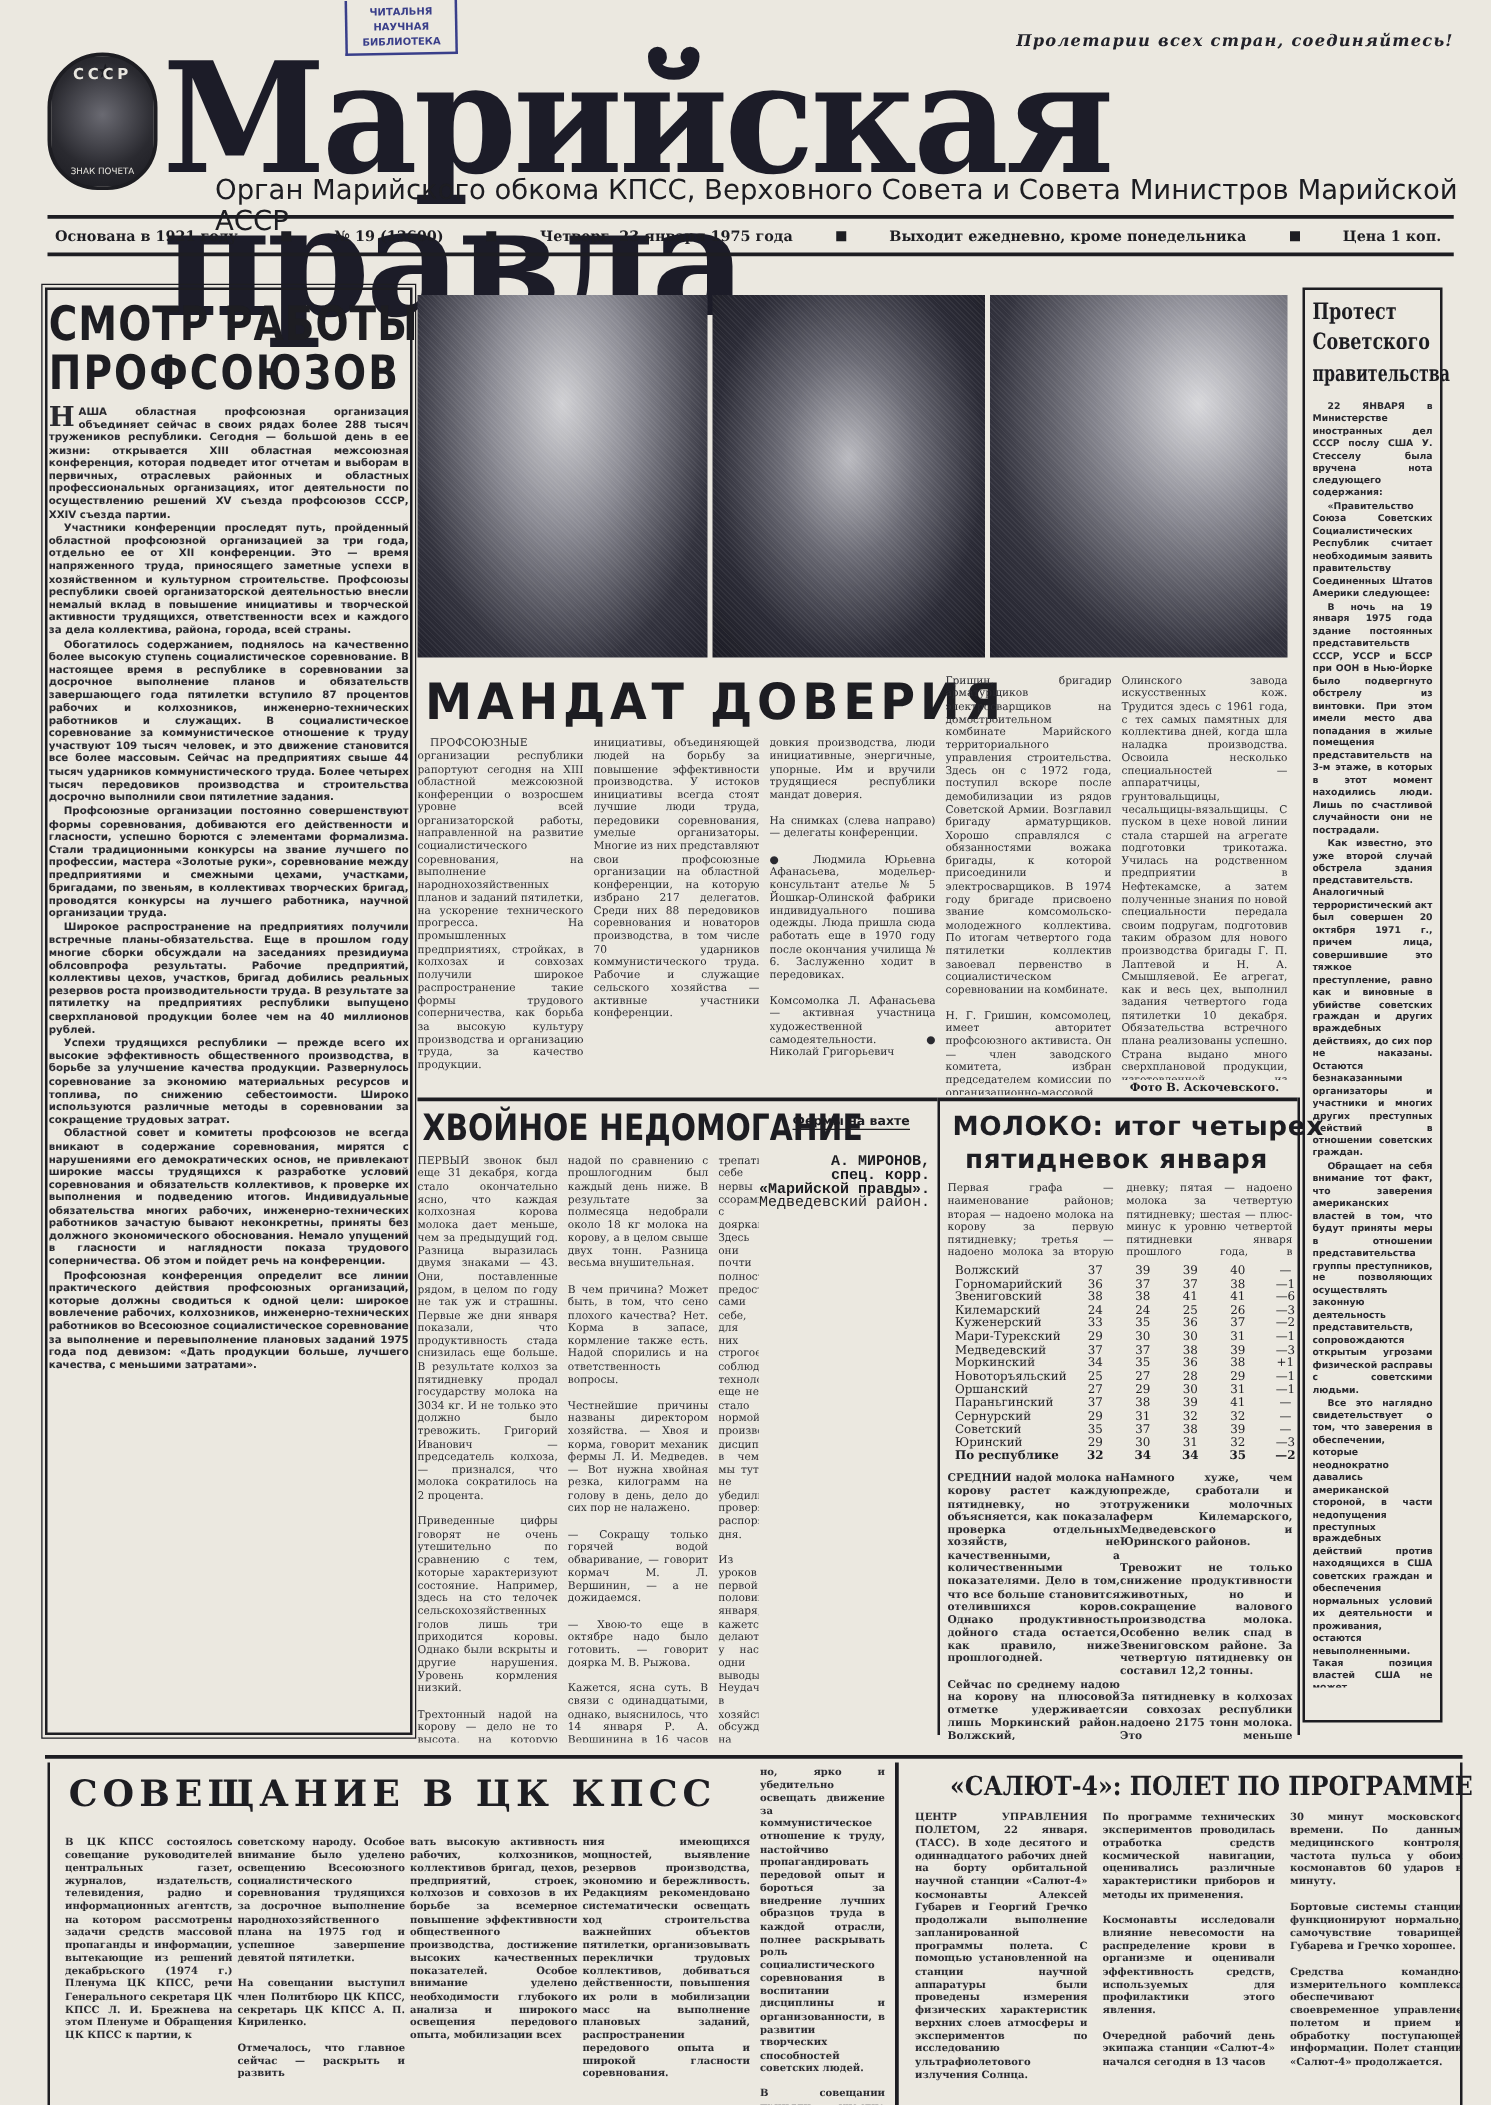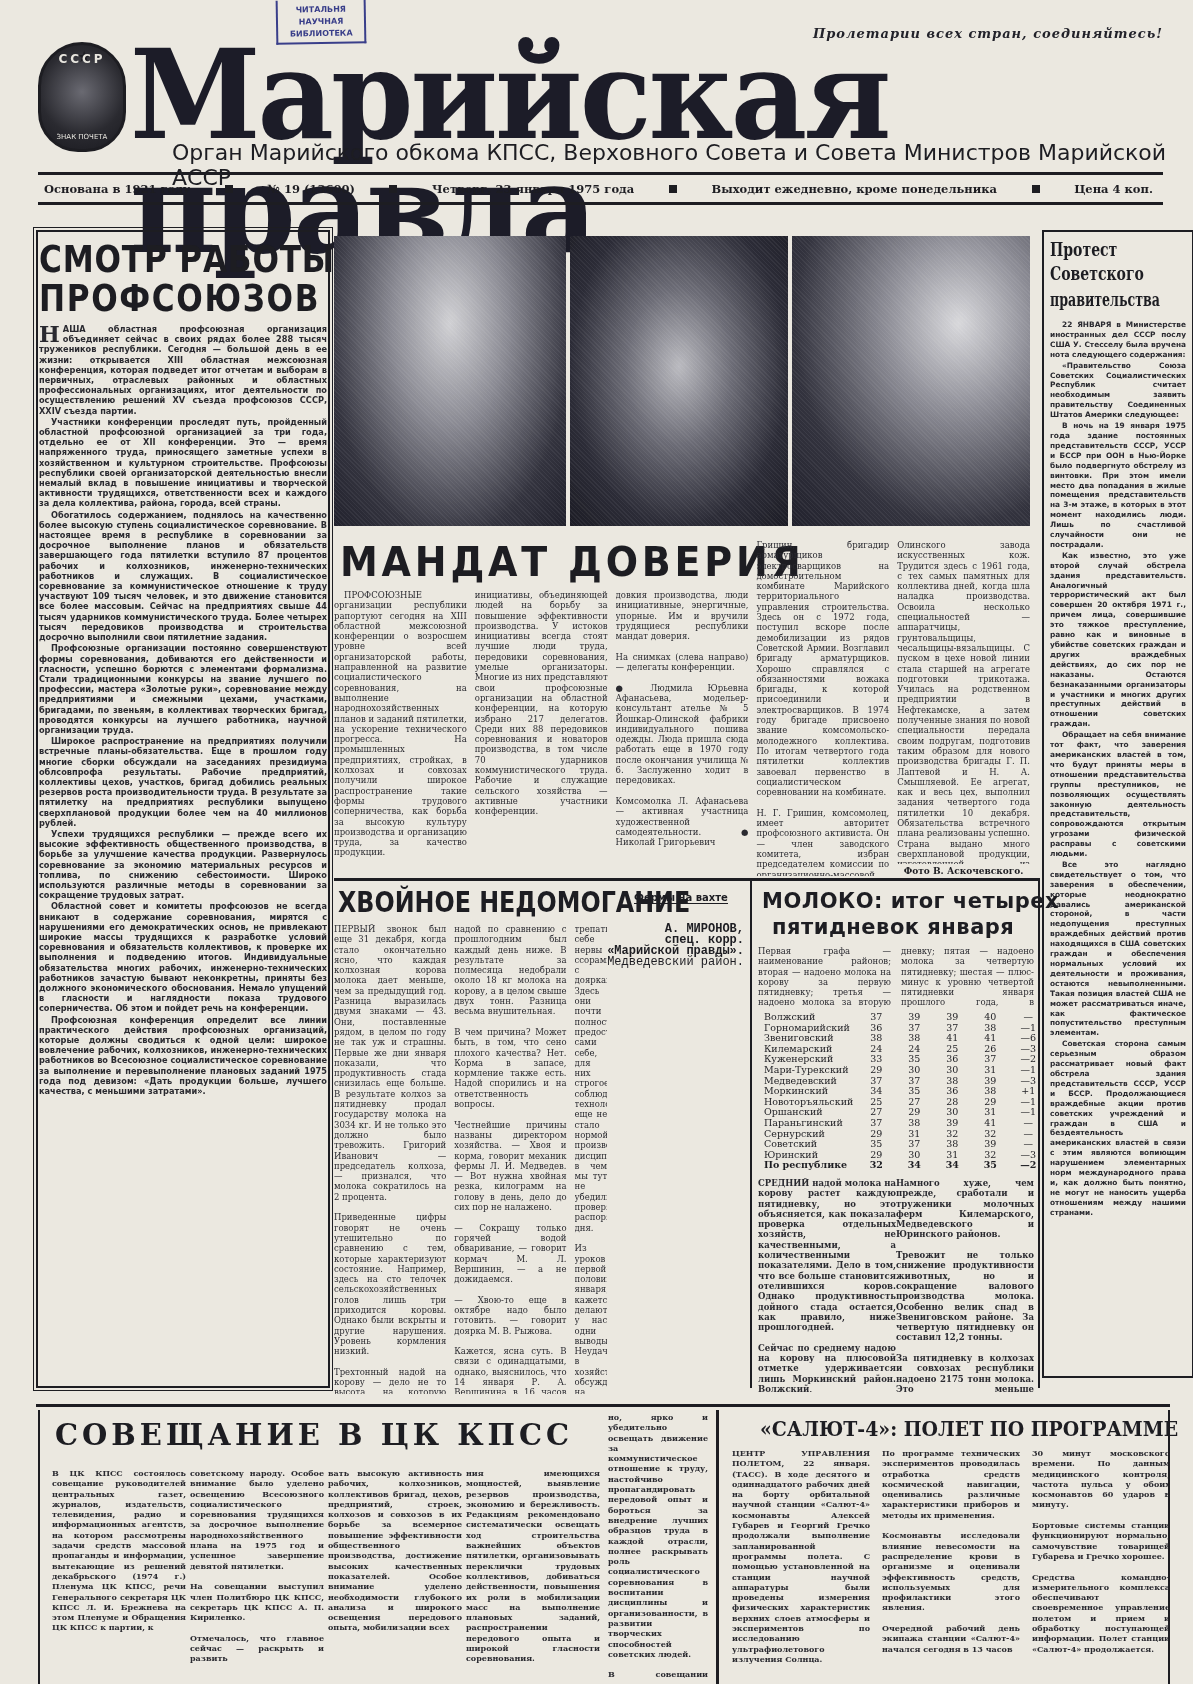--- a/index.html
+++ b/index.html
@@ -98,21 +98,21 @@
 <div class="abs rule" style="top:172px;"></div>
 <div class="abs infobar">
   <span>Основана в 1921 году</span>
   <span class="sq"></span>
   <span>№ 19 (13600)</span>
   <span class="sq"></span>
   <span>Четверг, 23 января 1975 года</span>
   <span class="sq"></span>
   <span>Выходит ежедневно, кроме понедельника</span>
   <span class="sq"></span>
-  <span>Цена 4 коп.</span>
+  <span>Цена 1 коп.</span>
 </div>
 <div class="abs rule" style="top:202px;"></div>
 
 <div class="abs box double" style="left:36px; top:230px; width:294px; height:1158px; padding:8px 1px;">
   <div class="hl-condensed" style="font-size:38px; line-height:38px; letter-spacing:1px; transform:scaleX(0.82); text-align:center; width:330px;">СМОТР РАБОТЫ</div>
   <div class="hl-condensed" style="font-size:38px; line-height:40px; letter-spacing:2px; transform:scaleX(0.82); width:330px;">ПРОФСОЮЗОВ</div>
   <div class="text" style="margin-top:6px; height:1060px; font-weight:bold; font-size:8.2px; line-height:10.2px;">
     <p style="text-indent:0"><span style="float:left; font-size:22px; line-height:20px; margin-right:3px; font-family:'DejaVu Serif',serif;">Н</span><span>АША областная профсоюзная организация объединяет сейчас в своих рядах более 288 тысяч тружеников республики. Сегодня — большой день в ее жизни: открывается XIII областная межсоюзная конференция, которая подведет итог отчетам и выборам в первичных, отраслевых районных и областных профессиональных организациях, итог деятельности по осуществлению решений XV съезда профсоюзов СССР, XXIV съезда партии.</span></p>
     <p>Участники конференции проследят путь, пройденный областной профсоюзной организацией за три года, отдельно ее от XII конференции. Это — время напряженного труда, приносящего заметные успехи в хозяйственном и культурном строительстве. Профсоюзы республики своей организаторской деятельностью внесли немалый вклад в повышение инициативы и творческой активности трудящихся, ответственности всех и каждого за дела коллектива, района, города, всей страны.</p>
     <p>Обогатилось содержанием, поднялось на качественно более высокую ступень социалистическое соревнование. В настоящее время в республике в соревновании за досрочное выполнение планов и обязательств завершающего года пятилетки вступило 87 процентов рабочих и колхозников, инженерно-технических работников и служащих. В социалистическое соревнование за коммунистическое отношение к труду участвуют 109 тысяч человек, и это движение становится все более массовым. Сейчас на предприятиях свыше 44 тысяч ударников коммунистического труда. Более четырех тысяч передовиков производства и строительства досрочно выполнили свои пятилетние задания.</p>
@@ -151,21 +151,21 @@
 
 ● Галина Константиновна Конашкова, рабочая Йошкар-</div>
   <div style="flex:1; margin-top:-50px; display:flex; flex-direction:column;">
     <div class="serif-text" style="flex:1; white-space:pre-line;">Олинского завода искусственных кож. Трудится здесь с 1961 года, с тех самых памятных для коллектива дней, когда шла наладка производства. Освоила несколько специальностей — аппаратчицы, грунтовальщицы, чесальщицы-вязальщицы. С пуском в цехе новой линии стала старшей на агрегате подготовки трикотажа. Училась на родственном предприятии в Нефтекамске, а затем полученные знания по новой специальности передала своим подругам, подготовив таким образом для нового производства бригады Г. П. Лаптевой и Н. А. Смышляевой. Ее агрегат, как и весь цех, выполнил задания четвертого года пятилетки 10 декабря. Обязательства встречного плана реализованы успешно. Страна выдано много сверхплановой продукции, изготовленной из сэкономленного сырья.
 
 Галина Константиновна в заводском комитете возглавляет комиссию по работе с детьми. Она является заседателем в народном суде.</div>
     <div style="text-align:center; font-weight:bold; font-size:9px; margin-top:2px;">Фото В. Аскочевского.</div>
   </div>
 </div>
 
-<div class="abs box" style="left:1042px; top:230px; width:152px; height:1148px; padding:6px 6px;">
+<div class="abs box" style="left:1042px; top:230px; width:112px; height:1148px; padding:6px 6px;">
   <div style="font-family:'DejaVu Serif',serif; font-weight:bold; font-size:18px; line-height:24px; transform:scaleX(0.78); transform-origin:left; white-space:nowrap;">Протест</div>
   <div style="font-family:'DejaVu Serif',serif; font-weight:bold; font-size:18px; line-height:24px; transform:scaleX(0.78); transform-origin:left; white-space:nowrap;">Советского</div>
   <div style="font-family:'DejaVu Serif',serif; font-weight:bold; font-size:18px; line-height:28px; transform:scaleX(0.7); transform-origin:left; white-space:nowrap;">правительства</div>
   <div class="text" style="margin-top:6px; height:1030px; font-size:7.4px; line-height:9.9px; font-weight:bold;">
     <p>22 ЯНВАРЯ в Министерстве иностранных дел СССР послу США У. Стесселу была вручена нота следующего содержания:</p>
     <p>«Правительство Союза Советских Социалистических Республик считает необходимым заявить правительству Соединенных Штатов Америки следующее:</p>
     <p>В ночь на 19 января 1975 года здание постоянных представительств СССР, УССР и БССР при ООН в Нью-Йорке было подвергнуто обстрелу из винтовки. При этом имели место два попадания в жилые помещения представительств на 3-м этаже, в которых в этот момент находились люди. Лишь по счастливой случайности они не пострадали.</p>
     <p>Как известно, это уже второй случай обстрела здания представительств. Аналогичный террористический акт был совершен 20 октября 1971 г., причем лица, совершившие это тяжкое преступление, равно как и виновные в убийстве советских граждан и других враждебных действиях, до сих пор не наказаны. Остаются безнаказанными организаторы и участники и многих других преступных действий в отношении советских граждан.</p>
     <p>Обращает на себя внимание тот факт, что заверения американских властей в том, что будут приняты меры в отношении представительства группы преступников, не позволяющих осуществлять законную деятельность представительств, сопровождаются открытым угрозами физической расправы с советскими людьми.</p>
     <p>Все это наглядно свидетельствует о том, что заверения в обеспечении, которые неоднократно давались американской стороной, в части недопущения преступных враждебных действий против находящихся в США советских граждан и обеспечения нормальных условий их деятельности и проживания, остаются невыполненными. Такая позиция властей США не может рассматриваться иначе, как фактическое попустительство преступным элементам.</p>

